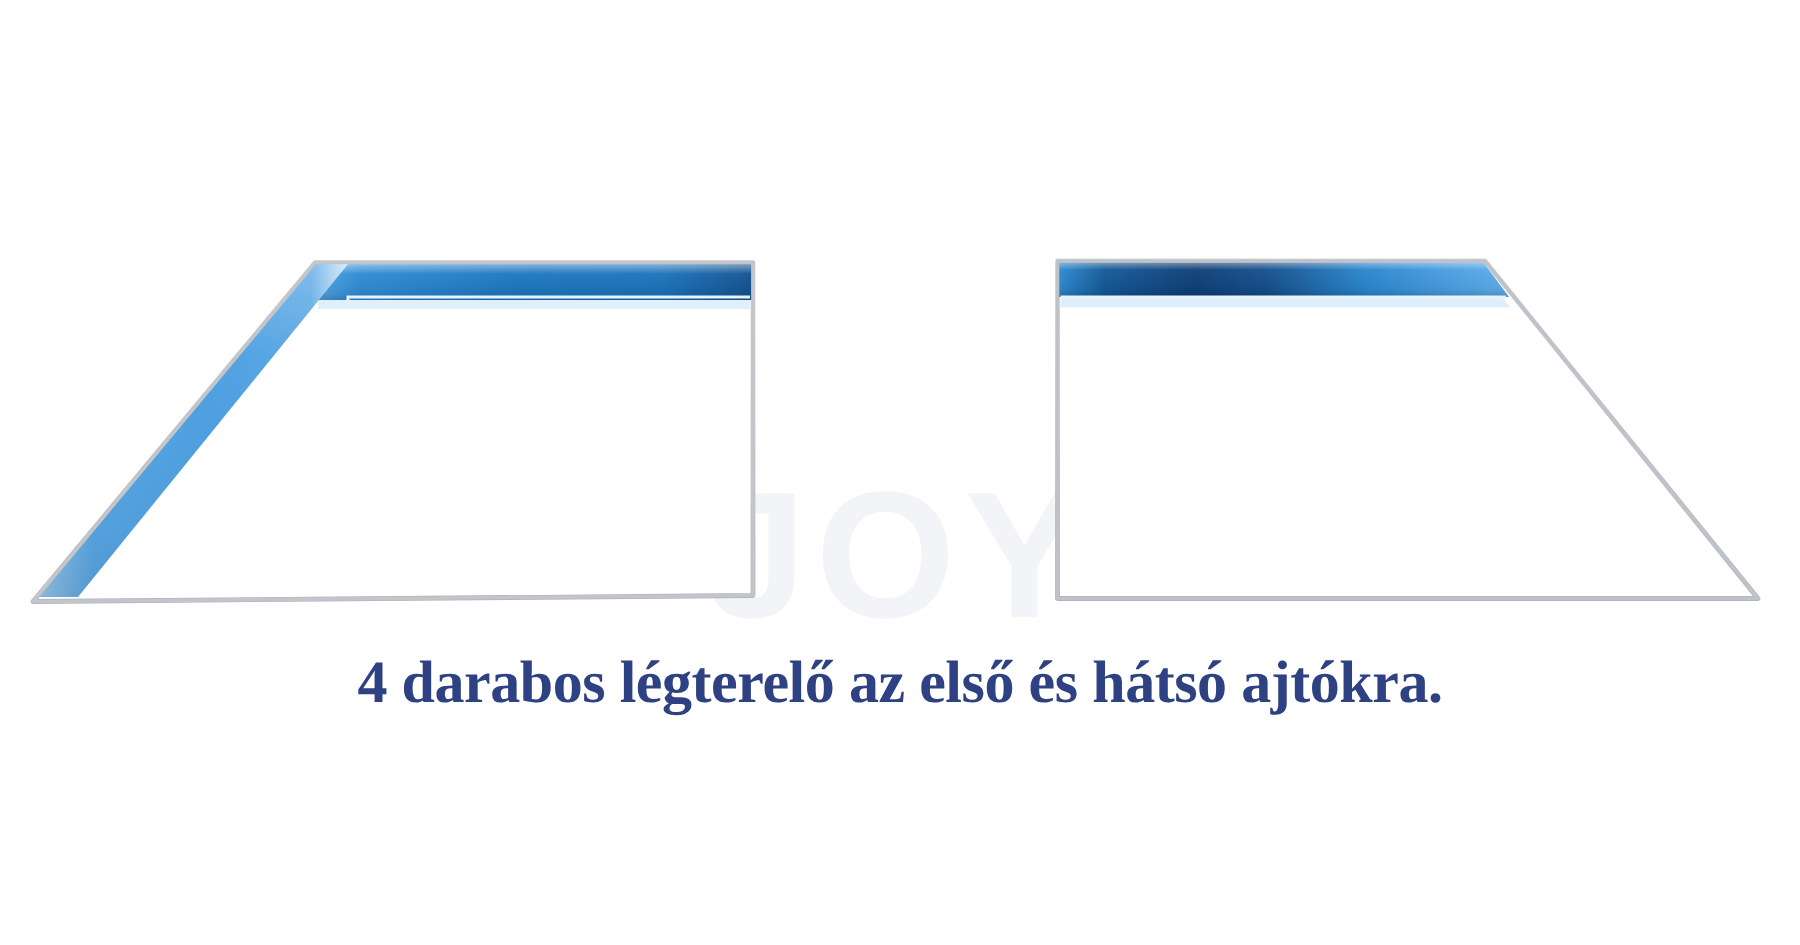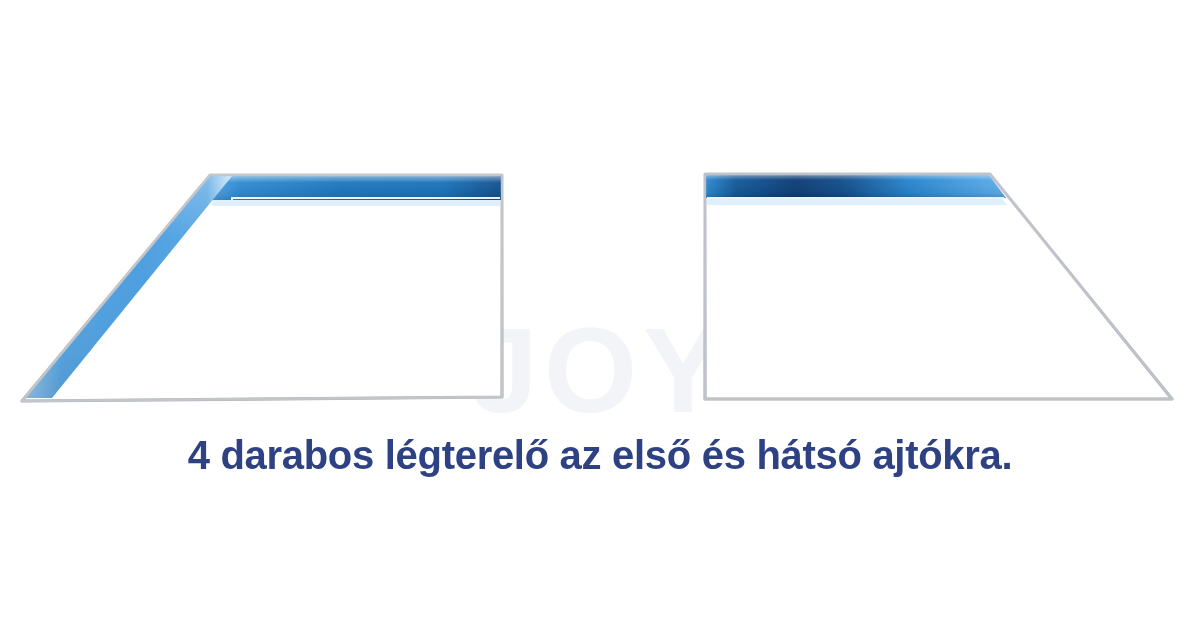--- a/index.html
+++ b/index.html
@@ -29,21 +29,21 @@
   #caption-layer {
     position: absolute;
     left: 0;
     top: 432px;
     width: 1200px;
     text-align: center;
     pointer-events: none;
   }
   #caption-text {
     display: inline-block;
-    font-family: Liberation Sans, sans-serif;
+    font-family: Liberation Serif, serif;
     font-size: 40px;
     font-weight: bold;
     letter-spacing: -0.3px;
     line-height: 46px;
     color: #2e4283;
     white-space: nowrap;
   }
   .wm {
     position: absolute;
     left: 0;

